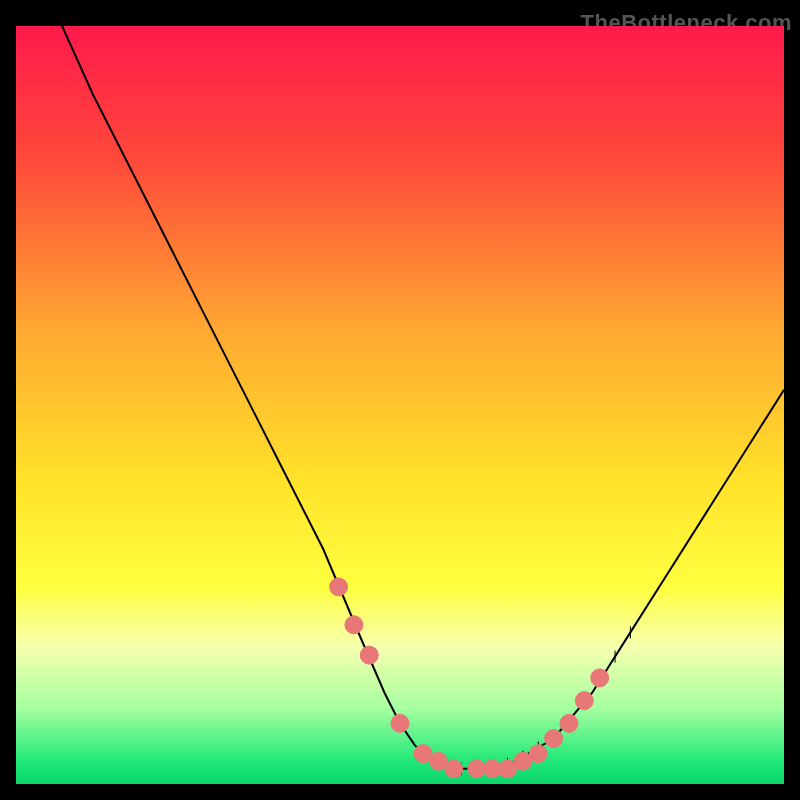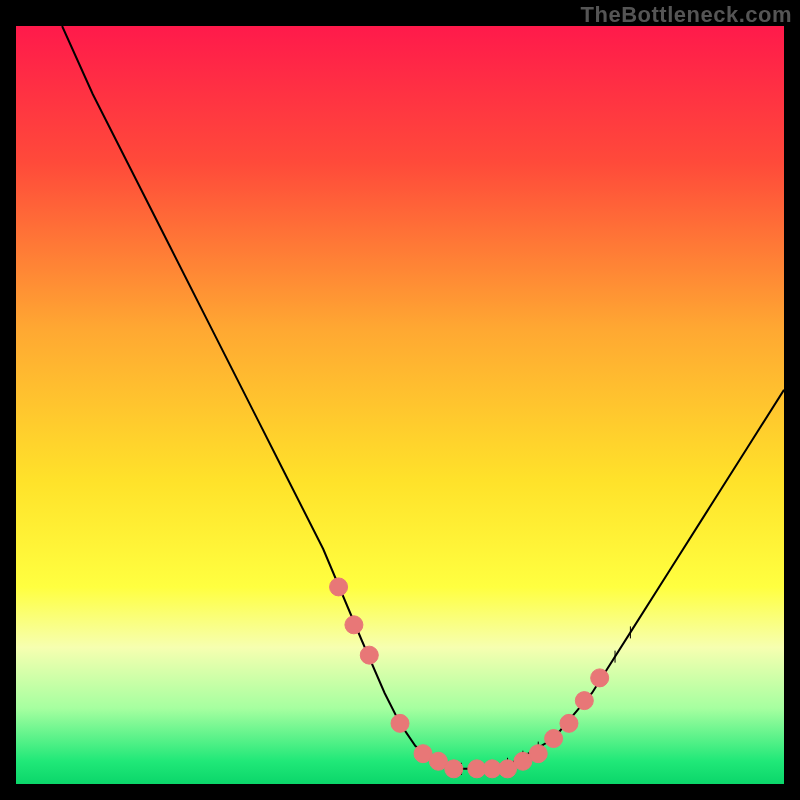--- a/index.html
+++ b/index.html
@@ -5,21 +5,21 @@
   * { margin: 0; padding: 0; box-sizing: border-box; }
   html, body { width: 800px; height: 800px; overflow: hidden; background: #000; }
   .frame {
     position: relative;
     width: 800px;
     height: 800px;
     background: #000;
   }
   .watermark {
     position: absolute;
-    top: 2px;
+    top: 10px;
     right: 8px;
     font-family: Arial, Helvetica, sans-serif;
     font-size: 22px;
     font-weight: 600;
     color: #555;
     letter-spacing: 0.5px;
   }
   .plot {
     position: absolute;
     left: 16px;

